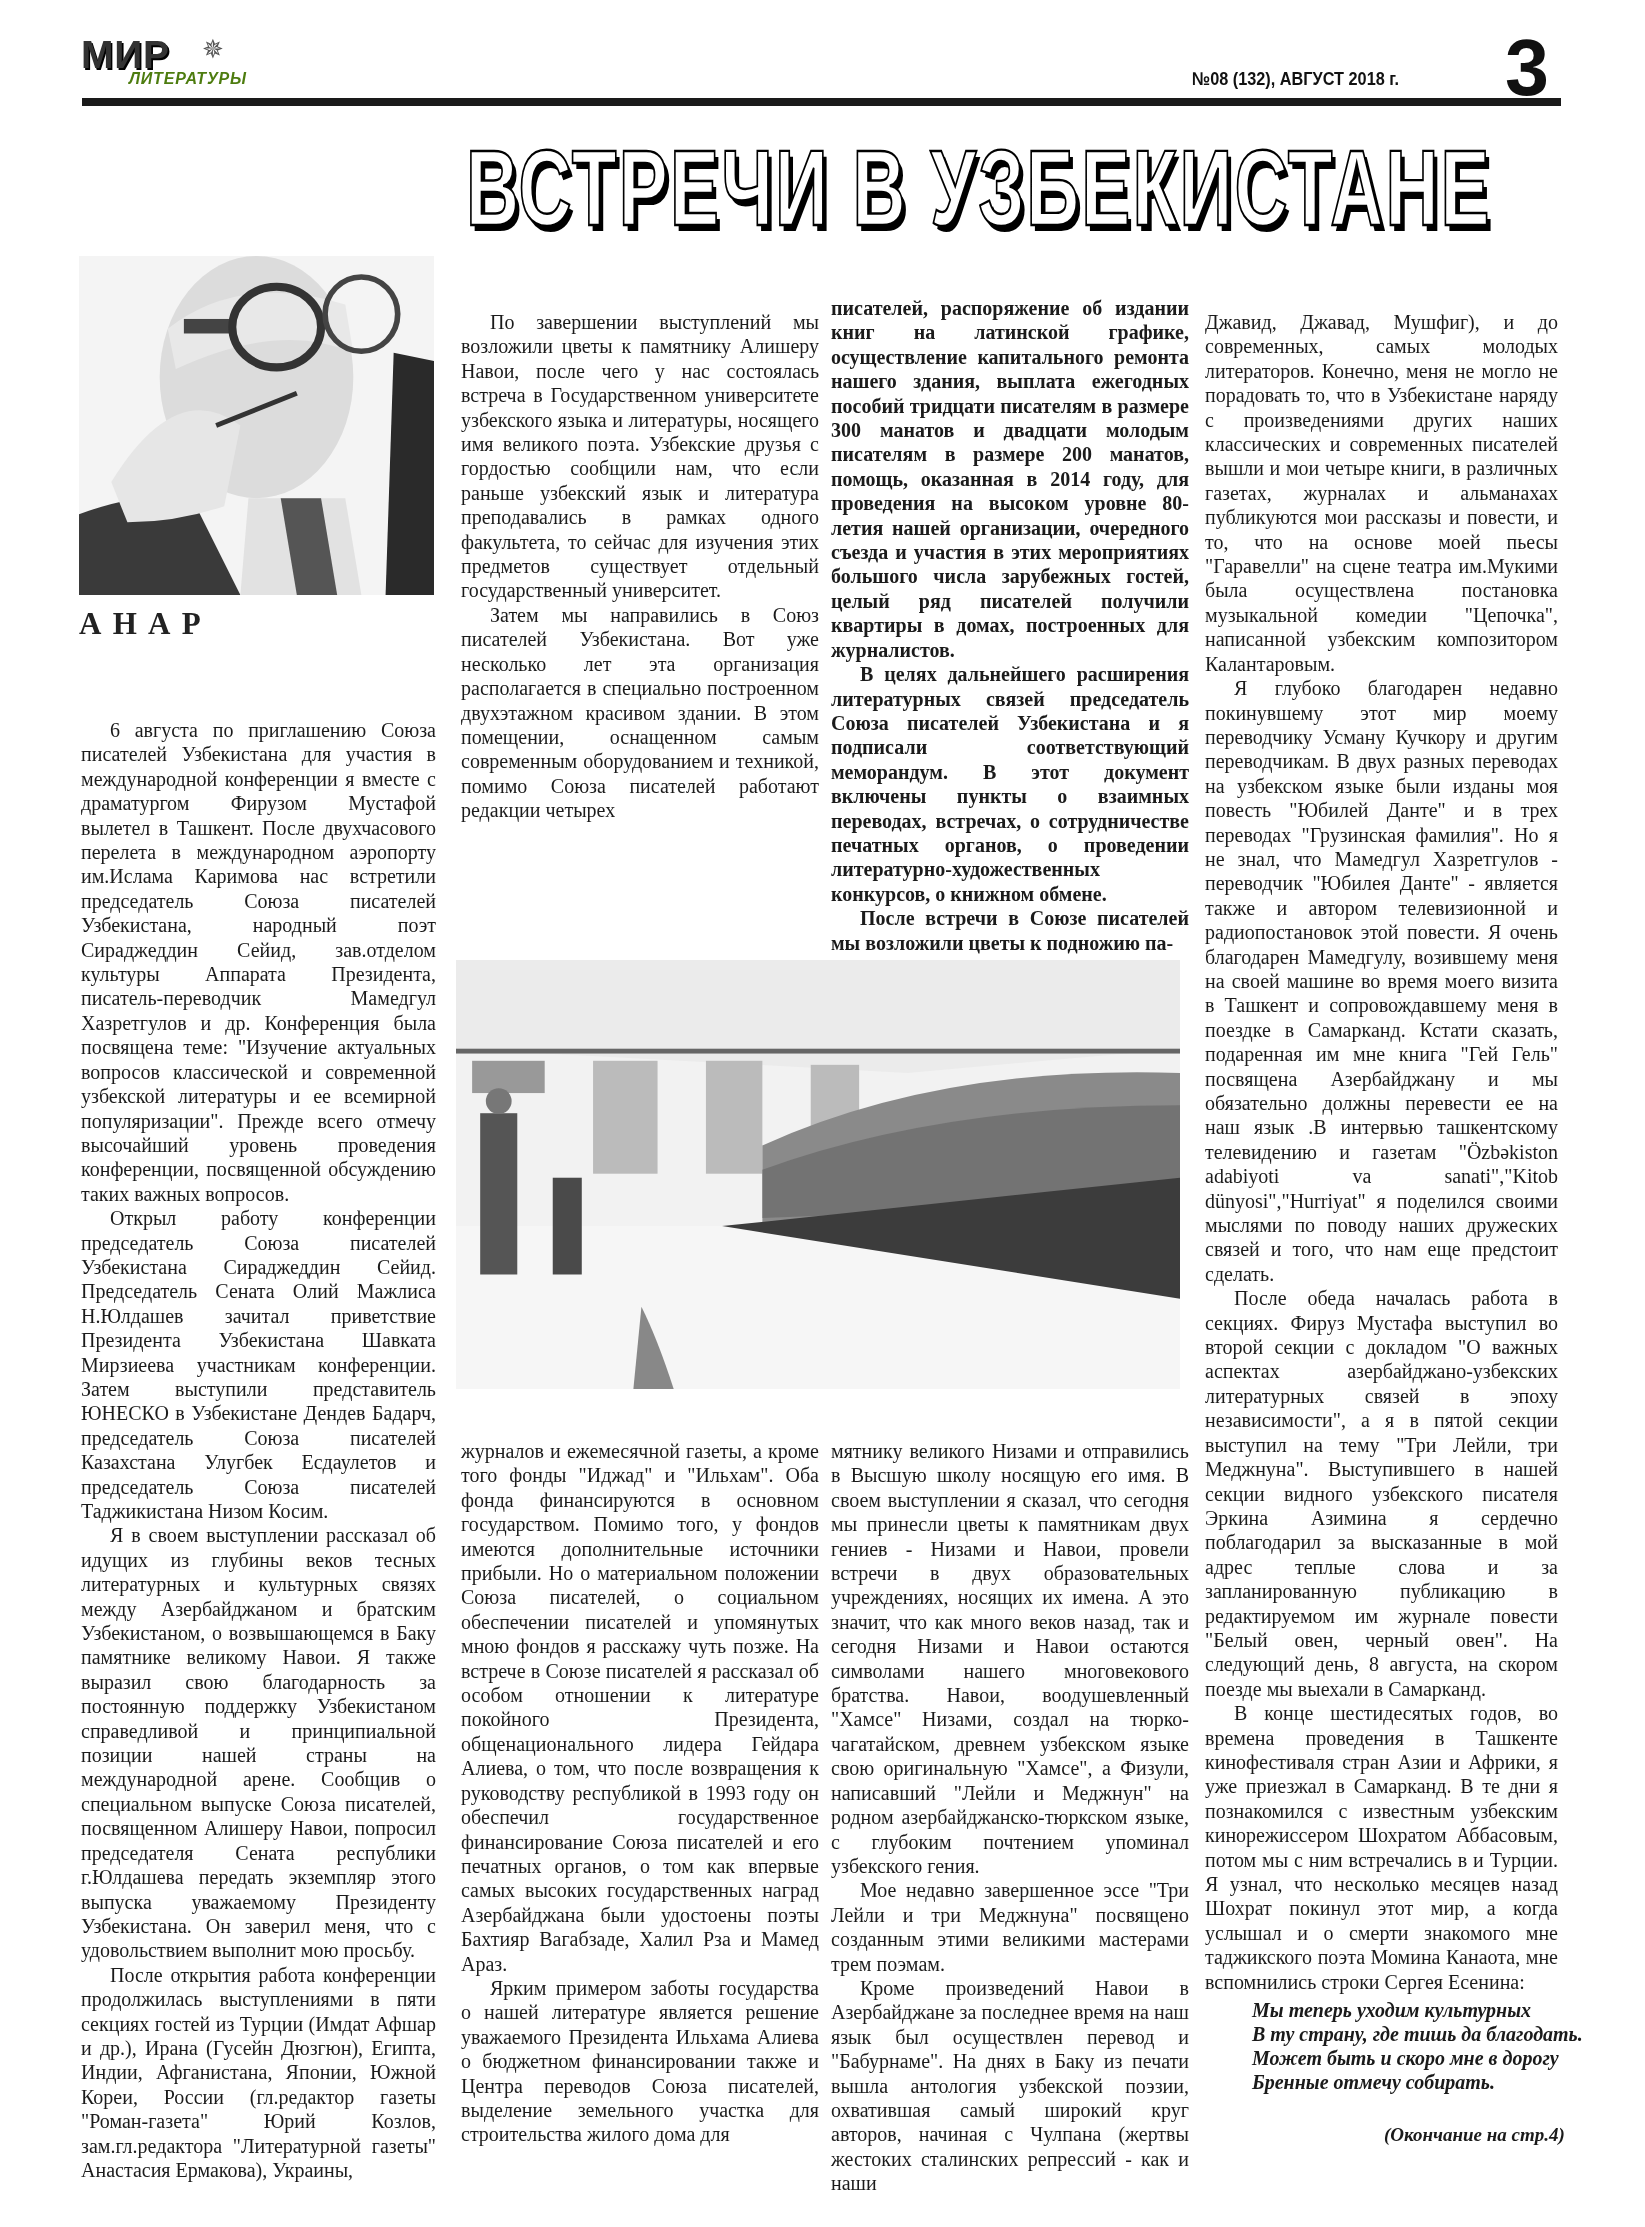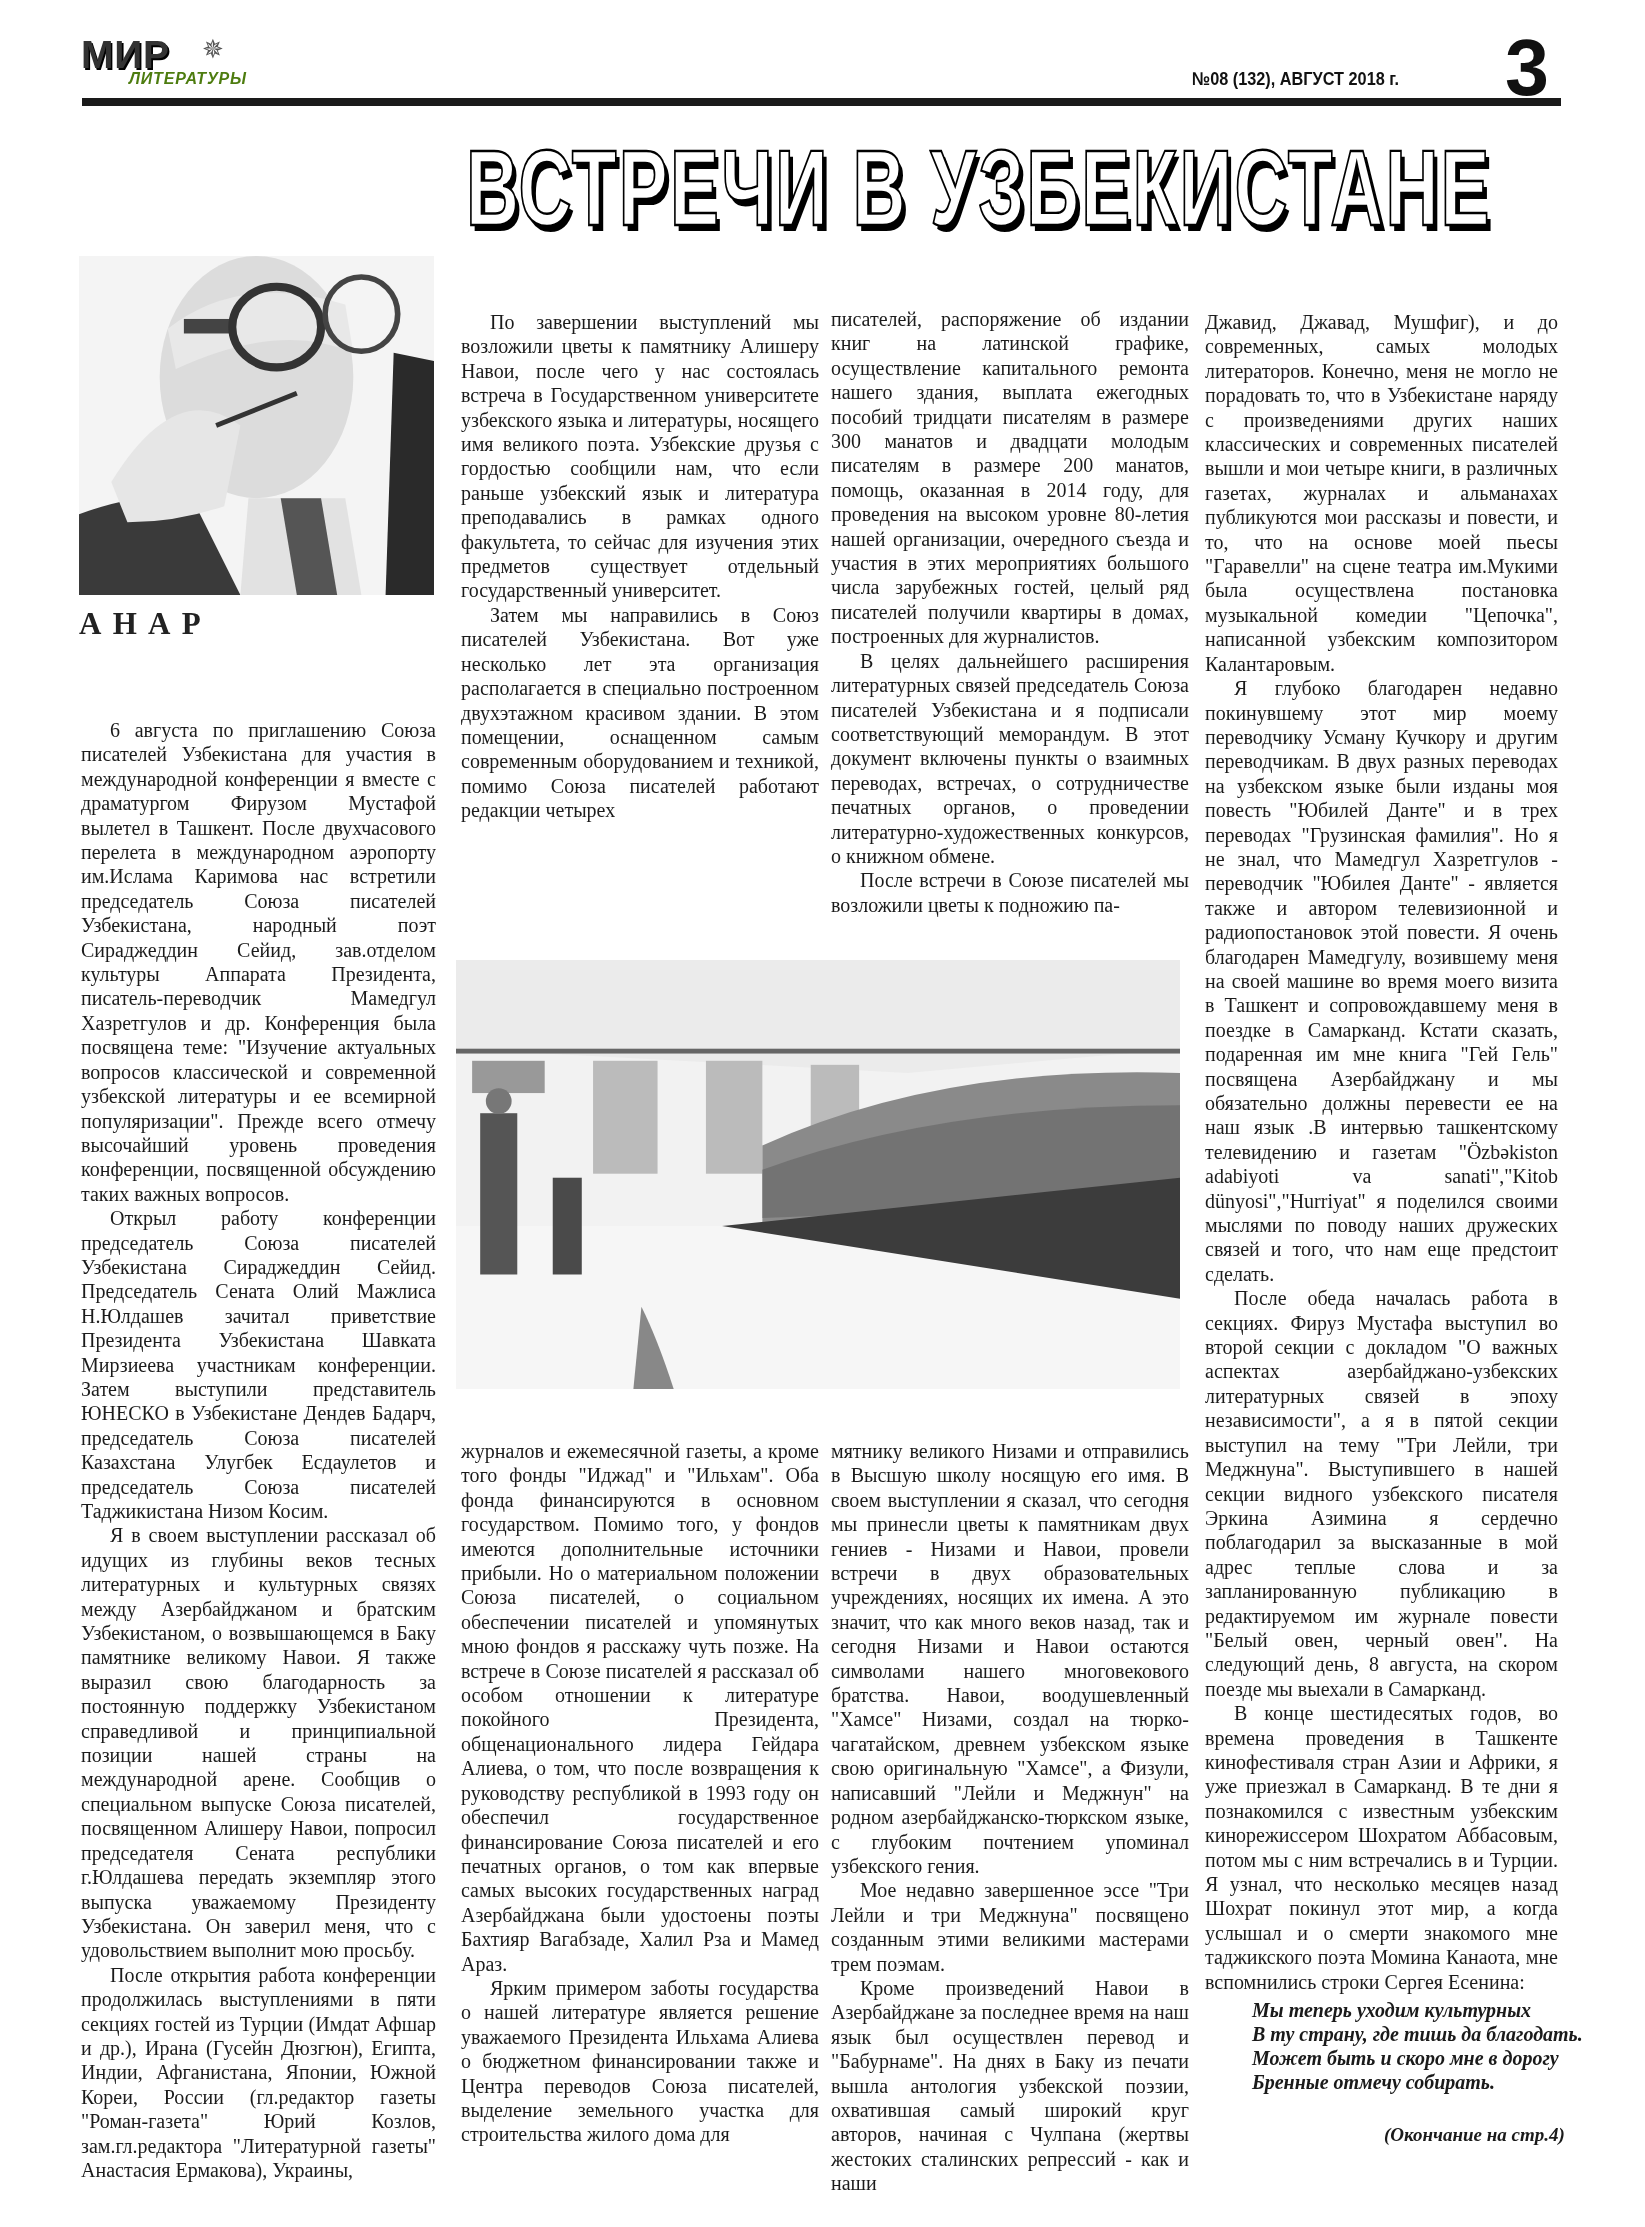--- a/index.html
+++ b/index.html
@@ -34,21 +34,21 @@
   .byline { position: absolute; left: 79px; top: 606px; width: 355px; text-align: left;
             font-size: 31px; font-weight: 700; letter-spacing: 11.3px; color: #222; }
 
   
   .col { position: absolute; font-size: 20px; line-height: 24.4px; text-align: justify;
          hyphens: manual; color: #1b1b1b; }
   .col p { margin: 0; text-indent: 29px; }
   .col p.cont { text-indent: 0; }
   .c1 { left: 81px; top: 718px; width: 355px; }
   .c2a { left: 461px; top: 310px; width: 358px; }
-  .c3a { left: 831px; top: 307px; width: 358px; }
+  .c3a { left: 831px; top: 296px; width: 358px; font-weight: bold; }
   .c2b { left: 461px; top: 1439px; width: 358px; }
   .c3b { left: 831px; top: 1439px; width: 358px; }
   .c4 { left: 1205px; top: 310px; width: 353px; }
 
   .photo { position: absolute; left: 456px; top: 960px; width: 724px; height: 429px; overflow: hidden;
            background: #f3f3f3; }
   .photo svg { width: 100%; height: 100%; display: block; }
 
   .poem { position: absolute; left: 1252px; top: 1998px; font-style: italic; font-weight: 700;
           font-size: 20px; line-height: 24px; color: #1a1a1a; }

